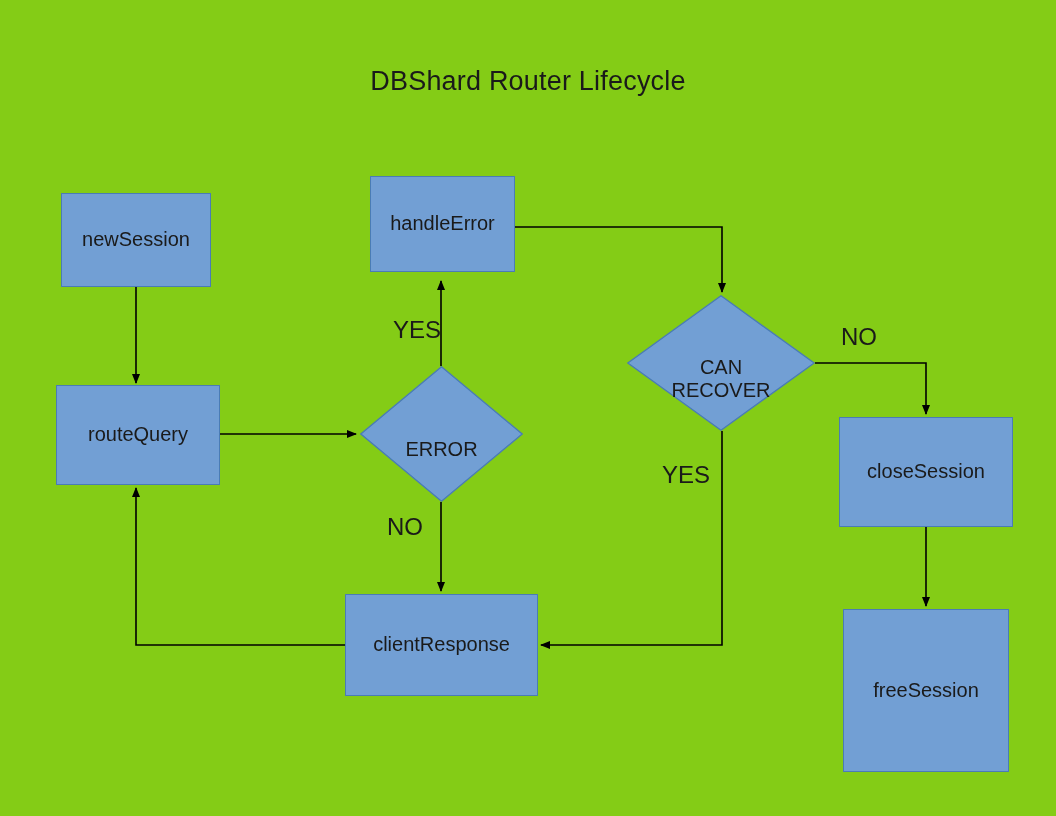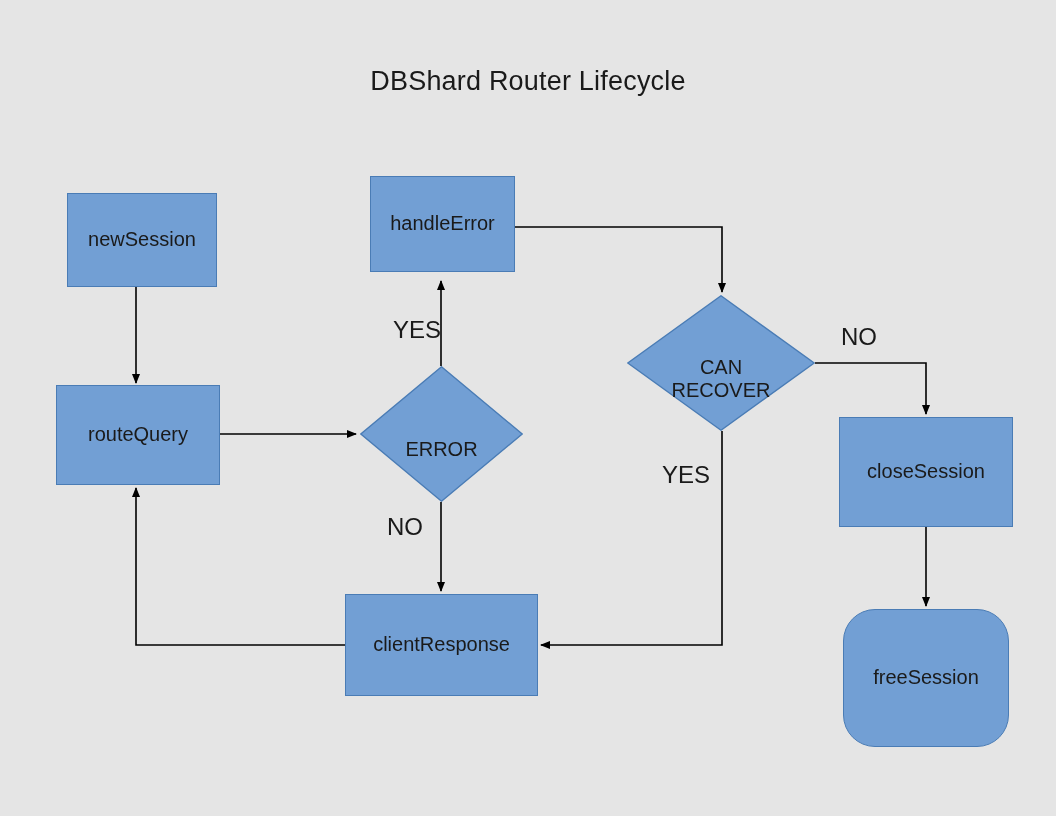--- a/index.html
+++ b/index.html
@@ -5,21 +5,21 @@
 <style>
   html, body {
     margin: 0;
     padding: 0;
     background: #ffffff;
   }
   #canvas {
     position: relative;
     width: 1056px;
     height: 816px;
-    background: #e5e5e5;
+    background: #84cc16;
     overflow: hidden;
     font-family: "Liberation Sans", "DejaVu Sans", sans-serif;
   }
   #diagram-title {
     position: absolute;
     left: 0;
     top: 66px;
     width: 1056px;
     text-align: center;
     font-size: 27px;
@@ -95,32 +95,32 @@
         <polyline points="441,502 441,591" marker-end="url(#arrowhead)" stroke="#000000"></polyline>
         <polyline points="515,227 722,227 722,292" marker-end="url(#arrowhead)" stroke="#000000"></polyline>
         <polyline points="815,363 926,363 926,414" marker-end="url(#arrowhead)" stroke="#000000"></polyline>
         <polyline points="722,431 722,645 541,645" marker-end="url(#arrowhead)" stroke="#000000"></polyline>
         <polyline points="926,527 926,606" marker-end="url(#arrowhead)" stroke="#000000"></polyline>
         <polyline points="345,645 136,645 136,488" marker-end="url(#arrowhead)" stroke="#000000"></polyline>
       </g>
   </svg>
 
   <div id="node-layer">
-      <div class="node" style="left: 67px; top: 193px; width: 150px; height: 94px;"><span>newSession</span></div>
+      <div class="node" style="left: 61px; top: 193px; width: 150px; height: 94px;"><span>newSession</span></div>
       <div class="node" style="left: 56px; top: 385px; width: 164px; height: 100px;"><span>routeQuery</span></div>
       <div class="node" style="left: 370px; top: 176px; width: 145px; height: 96px;"><span>handleError</span></div>
       <div class="node diamond" style="left: 360px; top: 366px; width: 163px; height: 136px;"><svg class="diamond-shape" viewBox="0 0 163 136" preserveAspectRatio="none">
           <polygon points="81.5,0.8 162.2,68 81.5,135.2 0.8,68" fill="#729fd4" stroke="#4a7cb5" stroke-width="1.4"></polygon>
         </svg><span class="diamond-label">ERROR</span></div>
       <div class="node diamond" style="left: 627px; top: 295px; width: 188px; height: 136px;"><svg class="diamond-shape" viewBox="0 0 188 136" preserveAspectRatio="none">
           <polygon points="94,0.8 187.2,68 94,135.2 0.8,68" fill="#729fd4" stroke="#4a7cb5" stroke-width="1.4"></polygon>
         </svg><span class="diamond-label">CAN
 RECOVER</span></div>
       <div class="node" style="left: 839px; top: 417px; width: 174px; height: 110px; text-align: center;"><span>closeSession</span></div>
-      <div class="node" style="left: 843px; top: 609px; width: 166px; height: 138px; border-radius: 32px;"><span>freeSession</span></div>
+      <div class="node" style="left: 843px; top: 609px; width: 166px; height: 163px;"><span>freeSession</span></div>
       <div class="node" style="left: 345px; top: 594px; width: 193px; height: 102px;"><span>clientResponse</span></div>
     </div>
   <div id="edge-label-layer">
       <div class="edge-label" style="left: 393px; top: 318px;">YES</div>
       <div class="edge-label" style="left: 387px; top: 515px;">NO</div>
       <div class="edge-label" style="left: 841px; top: 325px;">NO</div>
       <div class="edge-label" style="left: 662px; top: 463px;">YES</div>
     </div>
 
 </div>

